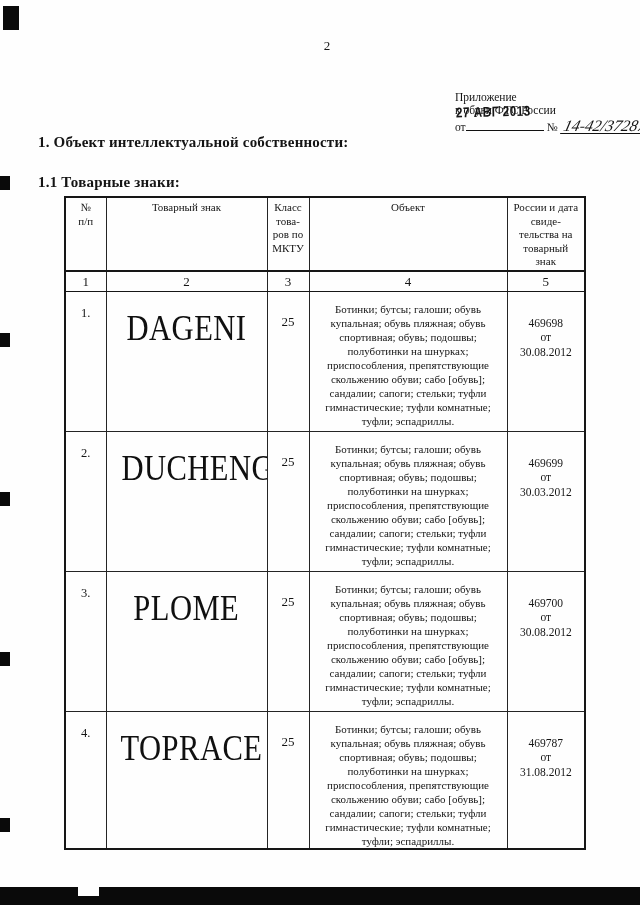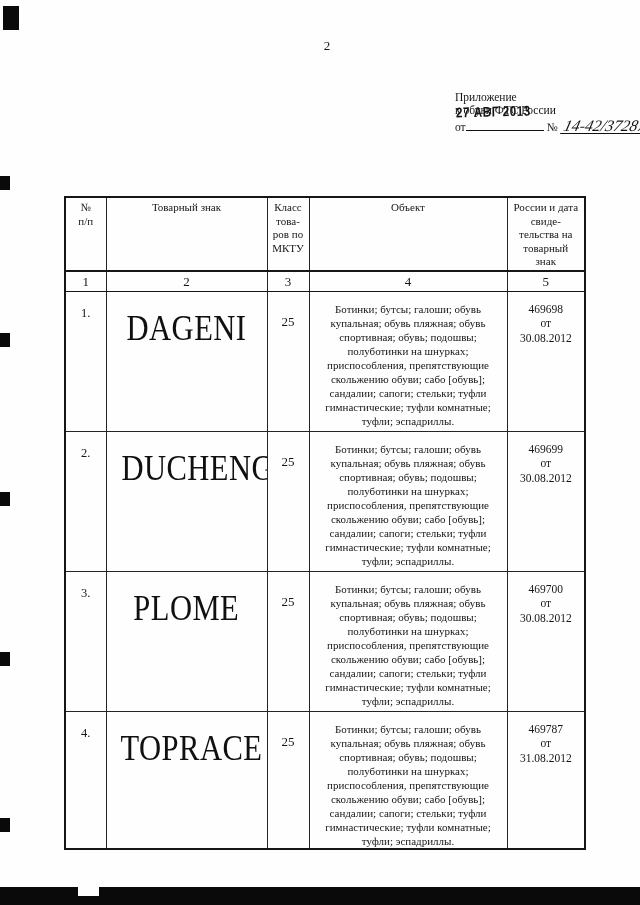--- a/index.html
+++ b/index.html
@@ -51,21 +51,21 @@
   tr.idx td{font-size:13px;line-height:17px;border-top:2px solid #161616;border-bottom:1.8px solid #161616;}
   tr.r1{height:140px}tr.r2{height:140px}tr.r3{height:140px}tr.r4{height:124px}
   td.cell-num{font-size:12.5px;padding-top:14px;}
   td.cell-mark{padding-top:16px;}
   .mark-text{
     display:inline-block;font-size:36px;line-height:40px;letter-spacing:0.5px;
     transform:scaleX(0.85);transform-origin:center top;white-space:nowrap;color:#101010;
   }
   td.cell-class{font-size:13px;padding-top:22px;}
   td.cell-goods{font-size:11px;line-height:14px;padding:10px 5px 0 5px;}
-  td.cell-cert{font-size:11.5px;line-height:14.5px;padding-top:10px;}
+  td.cell-cert{font-size:11.5px;line-height:14.5px;padding-top:24px;}
   .prewrap{white-space:pre-line;}
 </style>
 </head>
 <body>
 
 <div class="sheet">
 
   <div class="scan-corner"></div>
   <div class="scan-tick tick1"></div>
   <div class="scan-tick tick2"></div>
@@ -78,20 +78,22 @@
   <div class="page-num">2</div>
 
   <div class="note">
     <span class="note-l1">Приложение</span>
     <span class="note-l2">к обуви ФТС России</span>
     <span class="note-l3">
       <span class="ot">от</span><span class="stamp-wrap"><span class="stamp">27 АВГ 2013</span></span><span class="no-sign">№</span><span class="hand">14-42/37287</span>
     </span>
   </div>
 
+  <div class="h1">1. Объект интеллектуальной собственности:</div>
+  <div class="h2">1.1 Товарные знаки:</div>
 
   <table class="tm">
     <colgroup>
       <col class="c1">
         <col class="c2">
         <col class="c3">
         <col class="c4">
         <col class="c5">
     </colgroup>
     <tbody>
@@ -128,21 +130,21 @@
 30.08.2012</td>
       </tr>
 
       <tr class="r2">
         <td class="cell-num">2.</td>
         <td class="cell-mark"><span class="mark-text">DUCHENG</span></td>
         <td class="cell-class">25</td>
         <td class="cell-goods">Ботинки; бутсы; галоши; обувь купальная; обувь пляжная; обувь спортивная; обувь; подошвы; полуботинки на шнурках; приспособления, препятствующие скольжению обуви; сабо [обувь]; сандалии; сапоги; стельки; туфли гимнастические; туфли комнатные; туфли; эспадриллы.</td>
         <td class="cell-cert prewrap">469699
 от
-30.08.2012</td>
+30.03.2012</td>
       </tr>
 
       <tr class="r3">
         <td class="cell-num">3.</td>
         <td class="cell-mark"><span class="mark-text">PLOME</span></td>
         <td class="cell-class">25</td>
         <td class="cell-goods">Ботинки; бутсы; галоши; обувь купальная; обувь пляжная; обувь спортивная; обувь; подошвы; полуботинки на шнурках; приспособления, препятствующие скольжению обуви; сабо [обувь]; сандалии; сапоги; стельки; туфли гимнастические; туфли комнатные; туфли; эспадриллы.</td>
         <td class="cell-cert prewrap">469700
 от
 30.08.2012</td>

